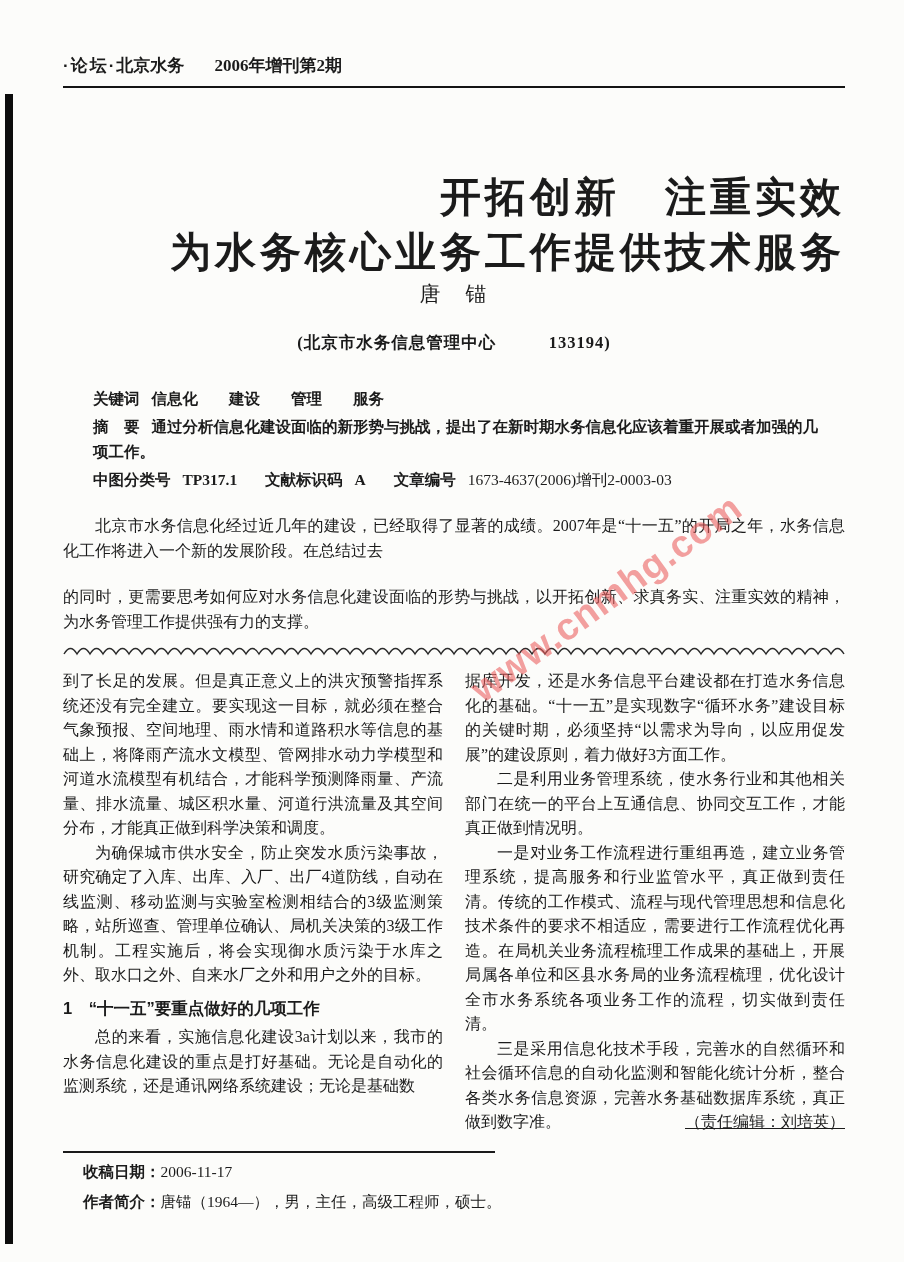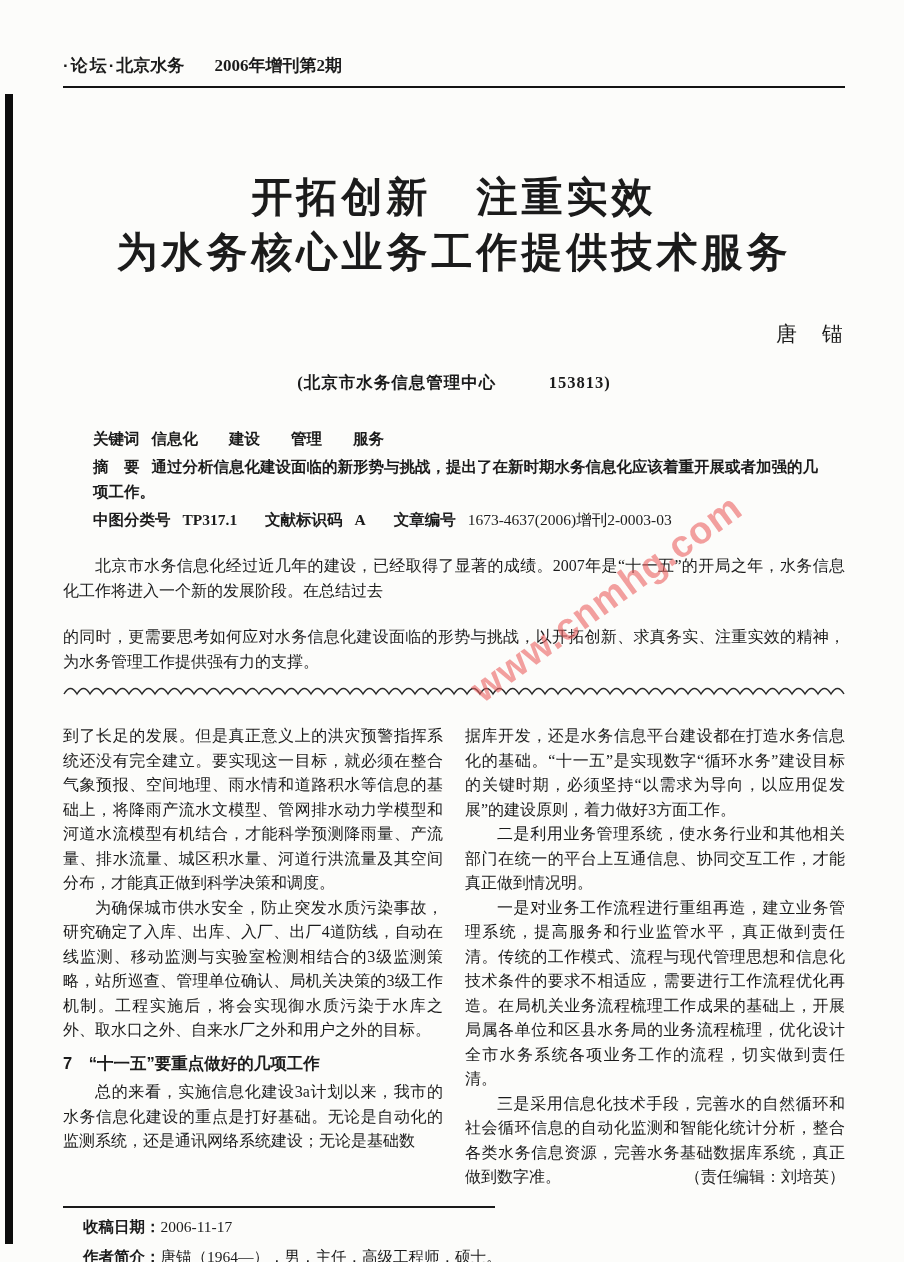--- a/index.html
+++ b/index.html
@@ -29,45 +29,45 @@
   .header { display:flex; justify-content:flex-start; align-items:baseline; font-size:17px; font-weight:700; }
   .header-left { font-family:"Liberation Sans","DejaVu Sans",sans-serif; letter-spacing:2px; }
   .header-right .journal { margin-right:26px; }
   .header-rule { border:none; border-top:2.5px solid #141414; margin-top:9px; }
 
   .title {
     margin-top:82px; text-align:center;
     font-family:"Liberation Sans","DejaVu Sans",sans-serif;
     font-size:41px; line-height:55px; font-weight:700; letter-spacing:4px;
   }
-  .title-line { display:block; }
+  .title-line { display:block;text-align:right; }
 
-  .author { margin-top:40px; text-align:right; font-size:21px; letter-spacing:2px; }
+  .author { text-align:center; font-size:21px; letter-spacing:2px; }
   .affiliation { margin-top:24px; text-align:center; font-size:16.5px; font-weight:700; letter-spacing:1px; }
 
   .meta { margin-top:32px; padding:0 26px 0 30px; font-size:15.5px; line-height:25px; font-weight:700; }
   .meta p { margin-top:3px; }
   .meta .label { font-family:"Liberation Sans","DejaVu Sans",sans-serif; margin-right:12px; }
   .meta .pair { margin-right:24px; white-space:nowrap; }
   .meta .article-id { font-weight:400;text-align:center; }
 
   .columns { display:flex; gap:22px; font-size:16px; line-height:24.5px; text-align:justify; }
   .columns .col { flex:1 1 0; min-width:0; }
   .intro { margin-top:22px;flex-direction:column; }
   .indent { text-indent:2em; }
 
   .divider { margin-top:8px; height:16px; }
   .divider svg { display:block; }
 
-  .body-cols { margin-top:26px; }
+  .body-cols { margin-top:11px; }
   h2.section {
     font-size:16.5px; font-family:"Liberation Sans","DejaVu Sans",sans-serif;
     font-weight:700; margin:8px 0 5px; text-indent:0;
   }
-  .editor-credit { float:right; font-weight:400; }
+  .editor-credit { float:right; font-weight:400;text-decoration:underline; }
 
   .footer { margin-top:16px; }
   .footer-rule { width:432px; border:none; border-top:2px solid #1a1a1a; }
   .footer p { margin-top:9px; padding-left:20px; font-size:15.5px; }
   .footer .label { font-family:"Liberation Sans","DejaVu Sans",sans-serif; font-weight:700; }
 </style>
 </head>
 <body>
 
 <div class="page">
@@ -84,21 +84,21 @@
     </span>
   </header>
   <hr class="header-rule">
 
   <h1 class="title">
     <span class="title-line">开拓创新　注重实效</span>
     <span class="title-line">为水务核心业务工作提供技术服务</span>
   </h1>
 
   <div class="author">唐　锚</div>
-  <div class="affiliation">(北京市水务信息管理中心　　　153813)</div>
+  <div class="affiliation">(北京市水务信息管理中心　　　133194)</div>
 
   <div class="meta">
     <p>
       <span class="label">关键词</span><span>信息化　　建设　　管理　　服务</span>
     </p>
     <p>
       <span class="label">摘　要</span><span>通过分析信息化建设面临的新形势与挑战，提出了在新时期水务信息化应该着重开展或者加强的几项工作。</span>
     </p>
     <p>
       <span class="pair"><span class="label">中图分类号</span><span>TP317.1</span></span>
@@ -119,21 +119,21 @@
   <div class="divider">
     <svg width="782" height="16" viewBox="0 0 782 16">
       <path id="wavepath" fill="none" stroke="#2b2b2b" stroke-width="1.4" d="M1 12 q6.5 -11 13 0 q6.5 -11 13 0 q6.5 -11 13 0 q6.5 -11 13 0 q6.5 -11 13 0 q6.5 -11 13 0 q6.5 -11 13 0 q6.5 -11 13 0 q6.5 -11 13 0 q6.5 -11 13 0 q6.5 -11 13 0 q6.5 -11 13 0 q6.5 -11 13 0 q6.5 -11 13 0 q6.5 -11 13 0 q6.5 -11 13 0 q6.5 -11 13 0 q6.5 -11 13 0 q6.5 -11 13 0 q6.5 -11 13 0 q6.5 -11 13 0 q6.5 -11 13 0 q6.5 -11 13 0 q6.5 -11 13 0 q6.5 -11 13 0 q6.5 -11 13 0 q6.5 -11 13 0 q6.5 -11 13 0 q6.5 -11 13 0 q6.5 -11 13 0 q6.5 -11 13 0 q6.5 -11 13 0 q6.5 -11 13 0 q6.5 -11 13 0 q6.5 -11 13 0 q6.5 -11 13 0 q6.5 -11 13 0 q6.5 -11 13 0 q6.5 -11 13 0 q6.5 -11 13 0 q6.5 -11 13 0 q6.5 -11 13 0 q6.5 -11 13 0 q6.5 -11 13 0 q6.5 -11 13 0 q6.5 -11 13 0 q6.5 -11 13 0 q6.5 -11 13 0 q6.5 -11 13 0 q6.5 -11 13 0 q6.5 -11 13 0 q6.5 -11 13 0 q6.5 -11 13 0 q6.5 -11 13 0 q6.5 -11 13 0 q6.5 -11 13 0 q6.5 -11 13 0 q6.5 -11 13 0 q6.5 -11 13 0 q6.5 -11 13 0"></path>
     </svg>
   </div>
 
   <div class="columns body-cols">
     <div class="col">
       <p>到了长足的发展。但是真正意义上的洪灾预警指挥系统还没有完全建立。要实现这一目标，就必须在整合气象预报、空间地理、雨水情和道路积水等信息的基础上，将降雨产流水文模型、管网排水动力学模型和河道水流模型有机结合，才能科学预测降雨量、产流量、排水流量、城区积水量、河道行洪流量及其空间分布，才能真正做到科学决策和调度。</p>
       <p class="indent">为确保城市供水安全，防止突发水质污染事故，研究确定了入库、出库、入厂、出厂4道防线，自动在线监测、移动监测与实验室检测相结合的3级监测策略，站所巡查、管理单位确认、局机关决策的3级工作机制。工程实施后，将会实现御水质污染于水库之外、取水口之外、自来水厂之外和用户之外的目标。</p>
-      <h2 class="section">7　“十一五”要重点做好的几项工作</h2>
+      <h2 class="section">1　“十一五”要重点做好的几项工作</h2>
       <p class="indent">总的来看，实施信息化建设3a计划以来，我市的水务信息化建设的重点是打好基础。无论是自动化的监测系统，还是通讯网络系统建设；无论是基础数</p>
     </div>
     <div class="col">
       <p>据库开发，还是水务信息平台建设都在打造水务信息化的基础。“十一五”是实现数字“循环水务”建设目标的关键时期，必须坚持“以需求为导向，以应用促发展”的建设原则，着力做好3方面工作。</p>
       <p class="indent">二是利用业务管理系统，使水务行业和其他相关部门在统一的平台上互通信息、协同交互工作，才能真正做到情况明。</p>
       <p class="indent">一是对业务工作流程进行重组再造，建立业务管理系统，提高服务和行业监管水平，真正做到责任清。传统的工作模式、流程与现代管理思想和信息化技术条件的要求不相适应，需要进行工作流程优化再造。在局机关业务流程梳理工作成果的基础上，开展局属各单位和区县水务局的业务流程梳理，优化设计全市水务系统各项业务工作的流程，切实做到责任清。</p>
       <p class="indent">
         <span>三是采用信息化技术手段，完善水的自然循环和社会循环信息的自动化监测和智能化统计分析，整合各类水务信息资源，完善水务基础数据库系统，真正做到数字准。</span>
         <span class="editor-credit">（责任编辑：刘培英）</span>
       </p>

